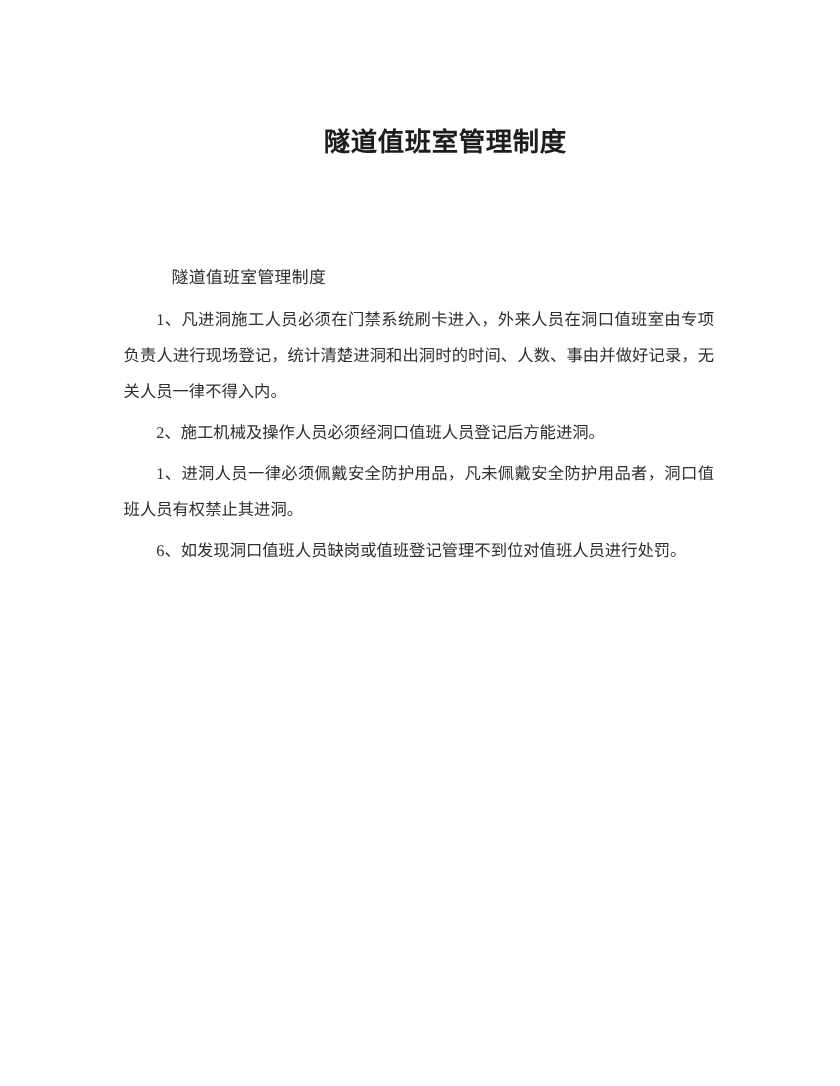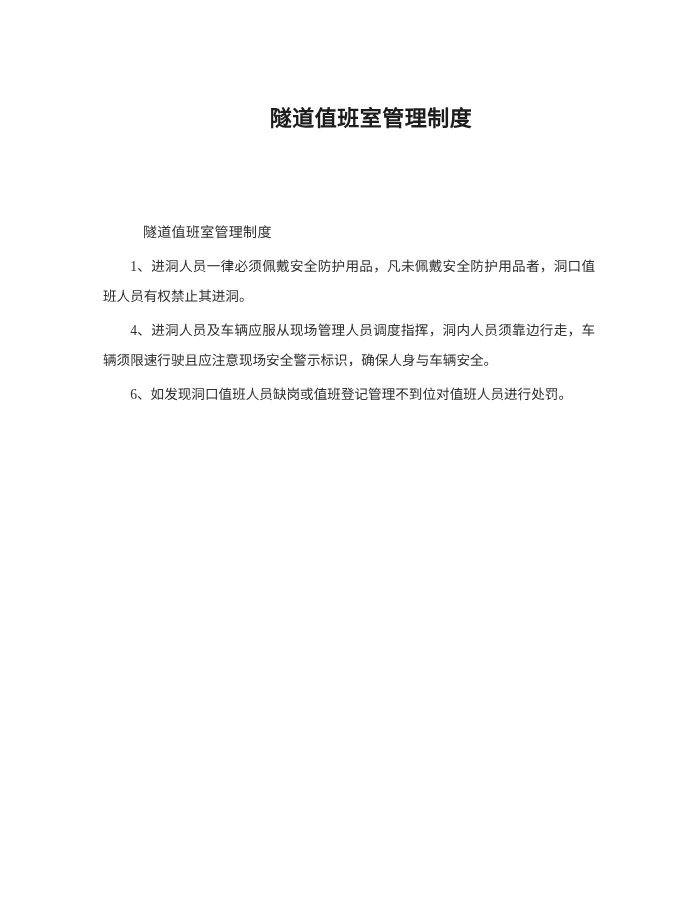--- a/index.html
+++ b/index.html
@@ -52,17 +52,18 @@
 </style>
 </head>
 <body>
 
 <div class="doc-page">
   <h1 class="doc-title">隧道值班室管理制度</h1>
 
   <div class="doc-subtitle">隧道值班室管理制度</div>
 
   <div class="doc-body">
+    <p class="body-para">1、凡进洞施工人员必须在门禁系统刷卡进入，外来人员在洞口值班室由专项负责人进行现场登记，统计清楚进洞和出洞时的时间、人数、事由并做好记录，无关人员一律不得入内。</p>
+    <p class="body-para">2、施工机械及操作人员必须经洞口值班人员登记后方能进洞。</p>
     <p class="body-para">1、进洞人员一律必须佩戴安全防护用品，凡未佩戴安全防护用品者，洞口值班人员有权禁止其进洞。</p>
-    <p class="body-para">4、进洞人员及车辆应服从现场管理人员调度指挥，洞内人员须靠边行走，车辆须限速行驶且应注意现场安全警示标识，确保人身与车辆安全。</p>
     <p class="body-para">6、如发现洞口值班人员缺岗或值班登记管理不到位对值班人员进行处罚。</p>
   </div>
 </div>
 
 </body></html>

